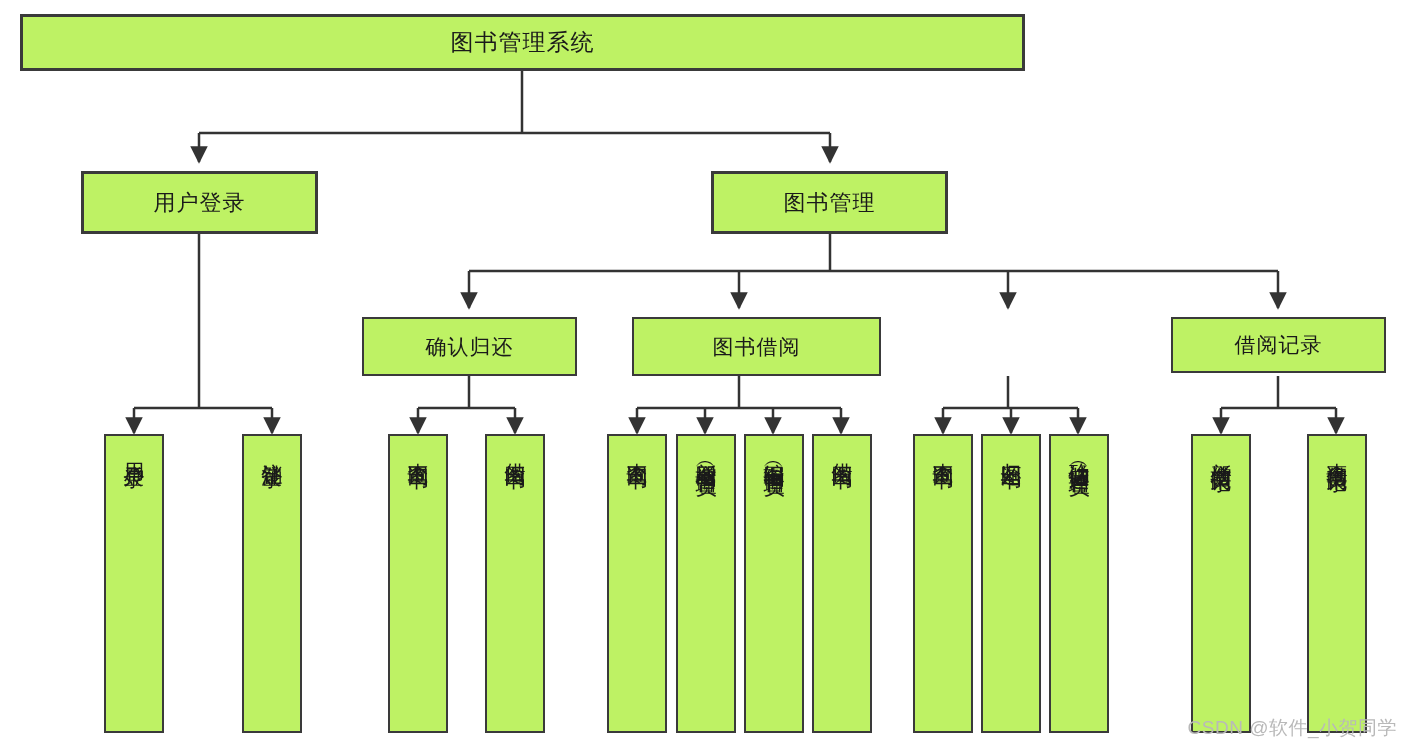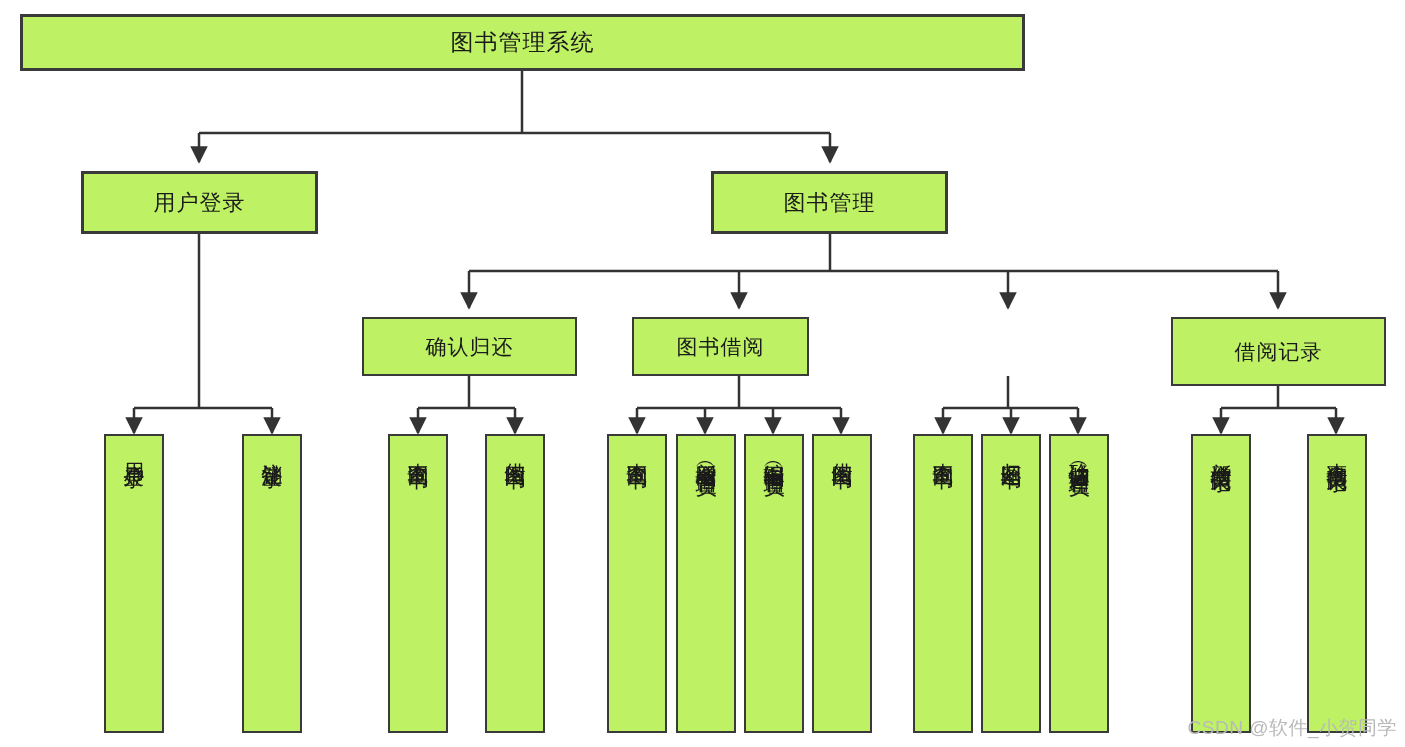--- a/index.html
+++ b/index.html
@@ -138,24 +138,24 @@
   <div class="node node-l1" style="left:81px; top:171px; width:237px; height:63px;">
     <span class="htext">用户登录</span>
   </div>
   <div class="node node-l1" style="left:711px; top:171px; width:237px; height:63px;">
     <span class="htext">图书管理</span>
   </div>
 
   <div class="node node-l2" style="left:362px; top:317px; width:215px; height:59px;">
     <span class="htext">确认归还</span>
   </div>
-  <div class="node node-l2" style="left:632px; top:317px; width:177px; height:59px;">
+  <div class="node node-l2" style="left:632px; top:317px; width:249px; height:59px;">
     <span class="htext">图书借阅</span>
   </div>
-  <div class="node node-l2" style="left:1171px; top:317px; width:215px; height:69px;">
+  <div class="node node-l2" style="left:1171px; top:317px; width:215px; height:56px;">
     <span class="htext">借阅记录</span>
   </div>
 
   <div class="node node-leaf" style="left:104px; top:434px; width:60px; height:299px; justify-content:center;">
     <span class="vtext">用户登录</span>
   </div>
   <div class="node node-leaf" style="left:242px; top:434px; width:60px; height:299px; justify-content:center;">
     <span class="vtext">注销登录</span>
   </div>
 

